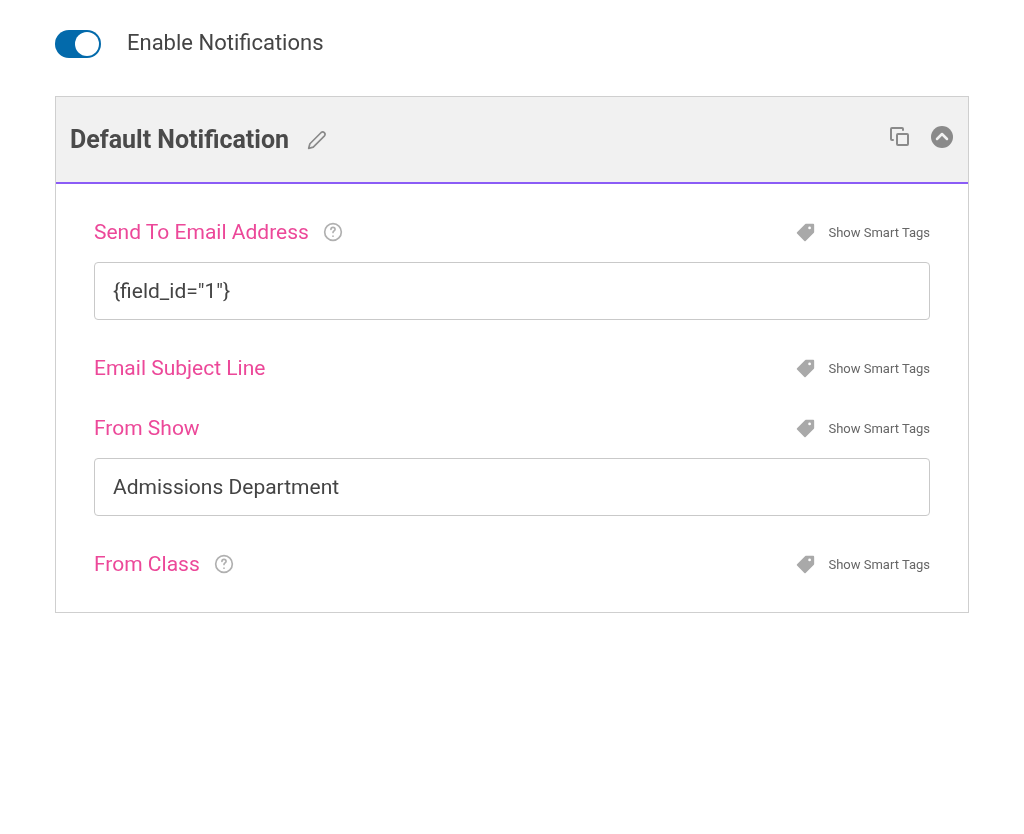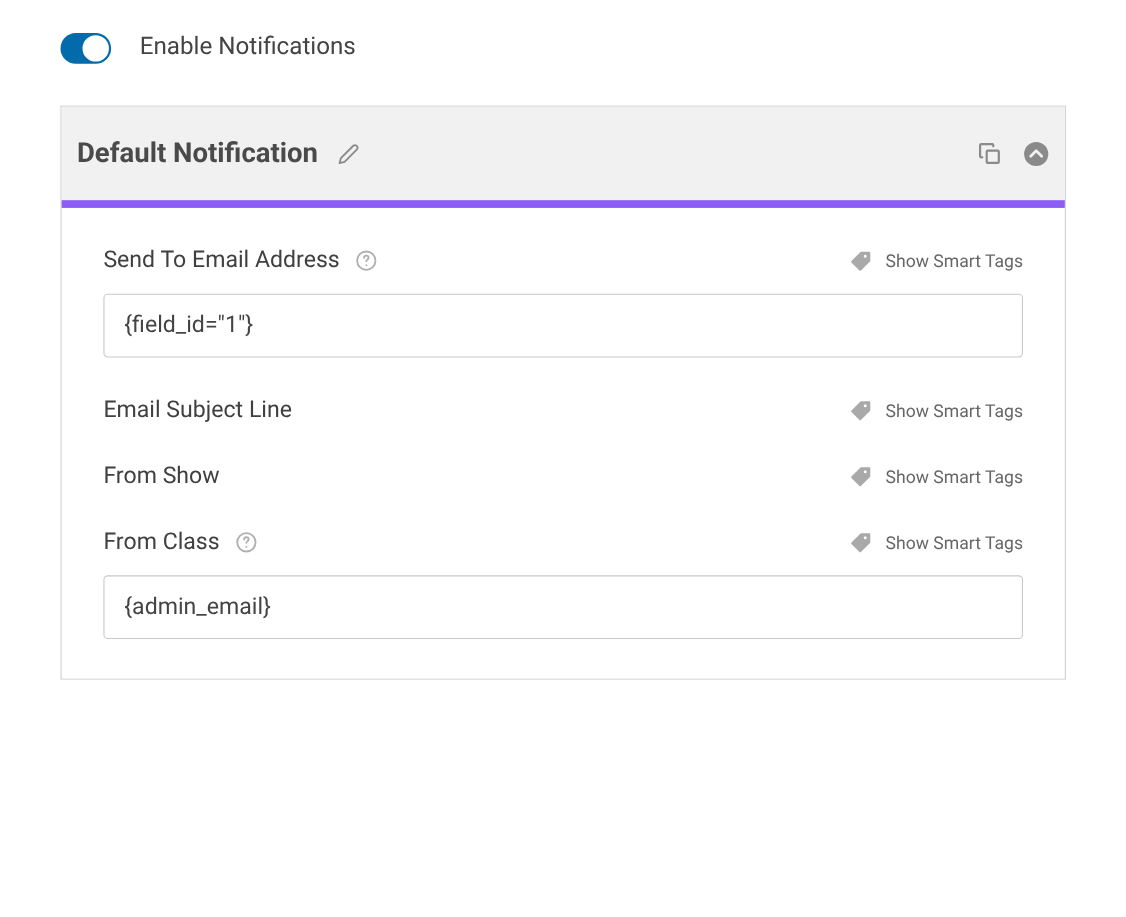--- a/index.html
+++ b/index.html
@@ -38,23 +38,23 @@
     .toggle-label {
       font-size: 22px;
       color: #444;
     }
     .panel {
       border: 1px solid #cfcfcf;
       background: #fff;
     }
     .panel-header {
       background: #f1f1f1;
-      border-bottom: 7px solid #8b5cf6;
-      display: flex;
-      align-items: center;
+      border-bottom: 2px solid #8b5cf6;
+      display: flex;
+      align-items: flex-start;
       justify-content: space-between;
       padding: 28px 14px;
     }
     .panel-title-wrap {
       display: flex;
       align-items: center;
       gap: 18px;
     }
     .panel-title {
       font-size: 25px;
@@ -82,30 +82,30 @@
       align-items: center;
       margin-bottom: 18px;
     }
     .field-label-wrap {
       display: flex;
       align-items: center;
       gap: 14px;
     }
     .field-label {
       font-size: 21px;
-      color: #404040;
+      color: #ec4899;
     }
     .smart-tags {
       display: flex;
       align-items: center;
       gap: 12px;
       cursor: pointer;
     }
     .smart-tags-text {
-      font-size: 16px;
+      font-size: 13px;
       color: #666;
     }
     .text-input {
       width: 100%;
       border: 1px solid #c9c9c9;
       border-radius: 4px;
       padding: 16px 18px;
       font-size: 21px;
       color: #444;
       background: #fff;
@@ -200,20 +200,21 @@
         </div>
         <div class="smart-tags">
           <span class="icon">
             <svg width="22" height="22" viewBox="0 0 24 24" fill="#a9a9a9">
               <path d="M21 3h-8a1 1 0 0 0-.7.3l-9 9a1 1 0 0 0 0 1.4l8 8a1 1 0 0 0 1.4 0l9-9a1 1 0 0 0 .3-.7V4a1 1 0 0 0-1-1zm-4 6a1.5 1.5 0 1 1 0-3 1.5 1.5 0 0 1 0 3z"></path>
             </svg>
           </span>
           <span class="smart-tags-text">Show Smart Tags</span>
         </div>
       </div>
+      <input type="text" class="text-input" value="Admissions Department" style="">
     </div>
 
     <div class="field-block">
       <div class="field-head">
         <div class="field-label-wrap">
           <span class="field-label">From Class</span>
           <span class="icon help-icon">
             <svg width="20" height="20" viewBox="0 0 24 24" fill="none" stroke="#b0b0b0" stroke-width="2">
               <circle cx="12" cy="12" r="10"></circle>
               <path d="M9.5 9a2.5 2.5 0 0 1 5 0c0 1.5-2.5 2-2.5 3.5" stroke-linecap="round"></path>
@@ -223,17 +224,16 @@
         </div>
         <div class="smart-tags">
           <span class="icon">
             <svg width="22" height="22" viewBox="0 0 24 24" fill="#a9a9a9">
               <path d="M21 3h-8a1 1 0 0 0-.7.3l-9 9a1 1 0 0 0 0 1.4l8 8a1 1 0 0 0 1.4 0l9-9a1 1 0 0 0 .3-.7V4a1 1 0 0 0-1-1zm-4 6a1.5 1.5 0 1 1 0-3 1.5 1.5 0 0 1 0 3z"></path>
             </svg>
           </span>
           <span class="smart-tags-text">Show Smart Tags</span>
         </div>
       </div>
-      <input type="text" class="text-input" value="{admin_email}" style="">
     </div>
 
   </div>
 </div>
 
 </body></html>

